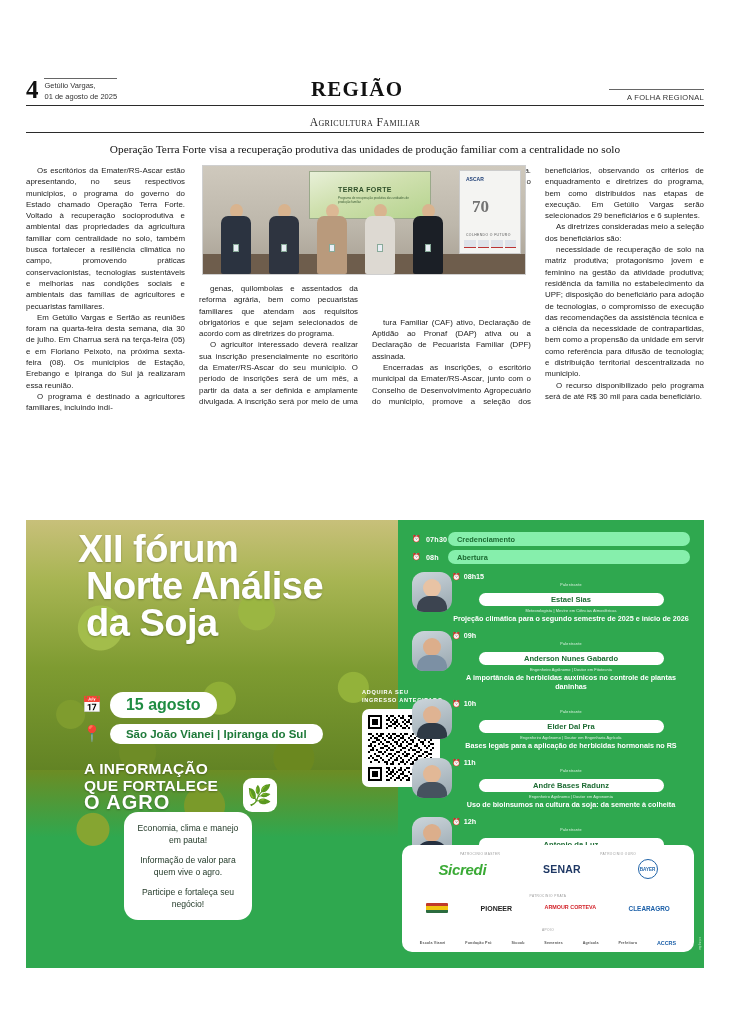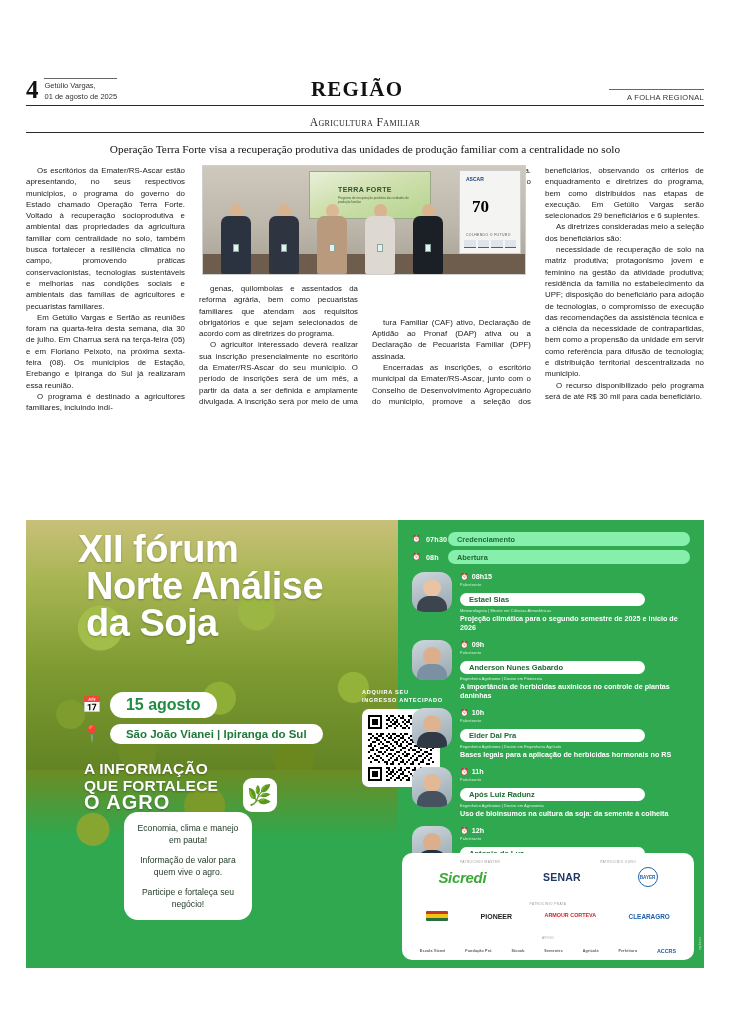--- a/index.html
+++ b/index.html
@@ -136,21 +136,21 @@
   }
   .ph-screen .tf2 {
     position: absolute; left: 28px; top: 24px;
     font-size: 3px; color: #3b5c34; line-height: 4px; width: 80px;
   }
   .ph-banner {
     position: absolute; right: 4px; top: 4px; width: 62px; height: 84px;
     background: #f4f4f2; border: 1px solid #ccc;
   }
   .ph-banner .b1 { position:absolute; left:6px; top:5px; font-size:5px; font-weight:bold; color:#1f3f77; }
-  .ph-banner .b70 { position:absolute; left:12px; top:26px; font-size:17px; font-weight:bold; color:#000000; font-family:"Liberation Serif",serif; }
+  .ph-banner .b70 { position:absolute; left:12px; top:26px; font-size:17px; font-weight:bold; color:#737373; font-family:"Liberation Serif",serif; }
   .ph-banner .b2 { position:absolute; left:6px; bottom:16px; font-size:3.4px; color:#555; letter-spacing:0.4px; }
   .ph-banner .brow { position:absolute; left:4px; right:4px; bottom:5px; height:8px; display:flex; gap:2px; }
   .ph-banner .brow i { flex:1; background:#dfe3ea; border-bottom:1.5px solid #b33; }
   .ph-floor { position:absolute; left:0; right:0; bottom:0; height:20px; background:#6e5d4c; }
   .person { position: absolute; bottom: 0; }
   .p-head { width: 13px; height: 14px; border-radius: 50%; margin: 0 auto; }
   .p-body { width: 30px; height: 58px; border-radius: 7px 7px 2px 2px; margin-top: -2px; }
   .p-badge { position:absolute; left:50%; margin-left:-3px; bottom:22px; width:6px; height:8px; background:#e9eef5; border:0.5px solid #8a9; }
 
   
@@ -246,41 +246,41 @@
   .sched-simple { display:flex; align-items:center; gap:6px; margin-bottom: 4px; }
   .time {
     color: #ffffff; font-size: 7.2px; font-weight: bold; letter-spacing: 0.2px;
     width: 30px; display:flex; align-items:center; gap:5px;
   }
   .clock-ic { font-size: 7px; }
   .bar {
     flex: 1; background: #86efac; border-radius: 9px; padding: 2.5px 9px;
     font-size: 7.4px; font-weight: bold; color: #1d6b33;
   }
-  .talk { display: flex; gap: 8px; margin-top: 8px; }
+  .talk { display: flex; margin-top: 8px; text-align: center; }
   .avatar {
     width: 40px; height: 40px; border-radius: 12px; flex: none;
     background: linear-gradient(160deg,#cdd6dc,#97a6ae);
     position: relative; overflow: hidden;
   }
   .avatar .av-head { position:absolute; left:50%; margin-left:-9px; top:7px; width:18px; height:18px; border-radius:50%; }
   .avatar .av-body { position:absolute; left:50%; margin-left:-15px; bottom:0; width:30px; height:16px; border-radius:12px 12px 0 0; }
   .talk-main { flex: 1; min-width: 0; }
   .talk-time { color:#fff; font-size: 7.2px; font-weight: bold; display:flex; align-items:center; gap:3px; margin-bottom: 2px; }
   .talk-role { color:#e6f6ea; font-size: 3.6px; letter-spacing: 0.3px; margin-bottom: 1px; }
   .name-pill {
     background:#fff; border-radius: 9px; padding: 2px 9px;
     font-size: 7.6px; font-weight: bold; color:#1d6b33; display:inline-block;
     min-width: 185px;
   }
   .talk-cred { color: #dff2e4; font-size: 3.9px; margin: 2px 0 1px 0; letter-spacing: 0.1px; }
   .talk-title { color:#ffffff; font-size: 7.2px; font-weight: bold; line-height: 9px; }
 
   .sponsors {
-    position: absolute; left: 4px; right: 10px; bottom: 8px;
+    position: absolute; left: 4px; right: 10px; bottom: 16px;
     background: #ffffff; border-radius: 10px; padding: 7px 8px 6px 8px;
   }
   .sp-cap { font-size: 3.2px; color:#999; text-align:center; letter-spacing:0.4px; }
   .sp-caps { display:flex; justify-content: space-around; }
   .sp-row1 { display:flex; align-items:center; justify-content: space-around; margin-top: 3px; }
   .sp-div { text-align:center; margin: 4px 0 2px; }
   .sp-row2 { display:flex; align-items:center; justify-content: space-around; margin-top: 2px; }
   .sp-row3 { display:flex; align-items:center; justify-content: space-around; margin-top: 5px; }
   .sicredi { font-size: 15px; font-weight: bold; color:#3aaa35; font-style: italic; letter-spacing:-0.3px; }
   .senar { font-size: 10.5px; font-weight: bold; color:#1f3864; letter-spacing:0.2px; }
@@ -757,21 +757,21 @@
         <div class="avatar">
           <div class="av-head" style="background:#e2b896;"></div>
             <div class="av-body" style="background:#46525f;"></div>
         </div>
         <div class="talk-main">
           <div class="talk-time">
             <span class="clock-ic">⏰</span>
             <span>11h</span>
           </div>
           <div class="talk-role">Palestrante</div>
-          <div class="name-pill">Após Luiz Radunz</div>
+          <div class="name-pill">André Bases Radunz</div>
           <div class="talk-cred">Engenheiro Agrônomo | Doutor em Agronomia</div>
           <div class="talk-title">Uso de bioinsumos na cultura da soja: da semente à colheita</div>
         </div>
       </div>
 
       <div class="talk">
         <div class="avatar">
           <div class="av-head" style="background:#dcae8b;"></div>
             <div class="av-body" style="background:#253040;"></div>
         </div>

